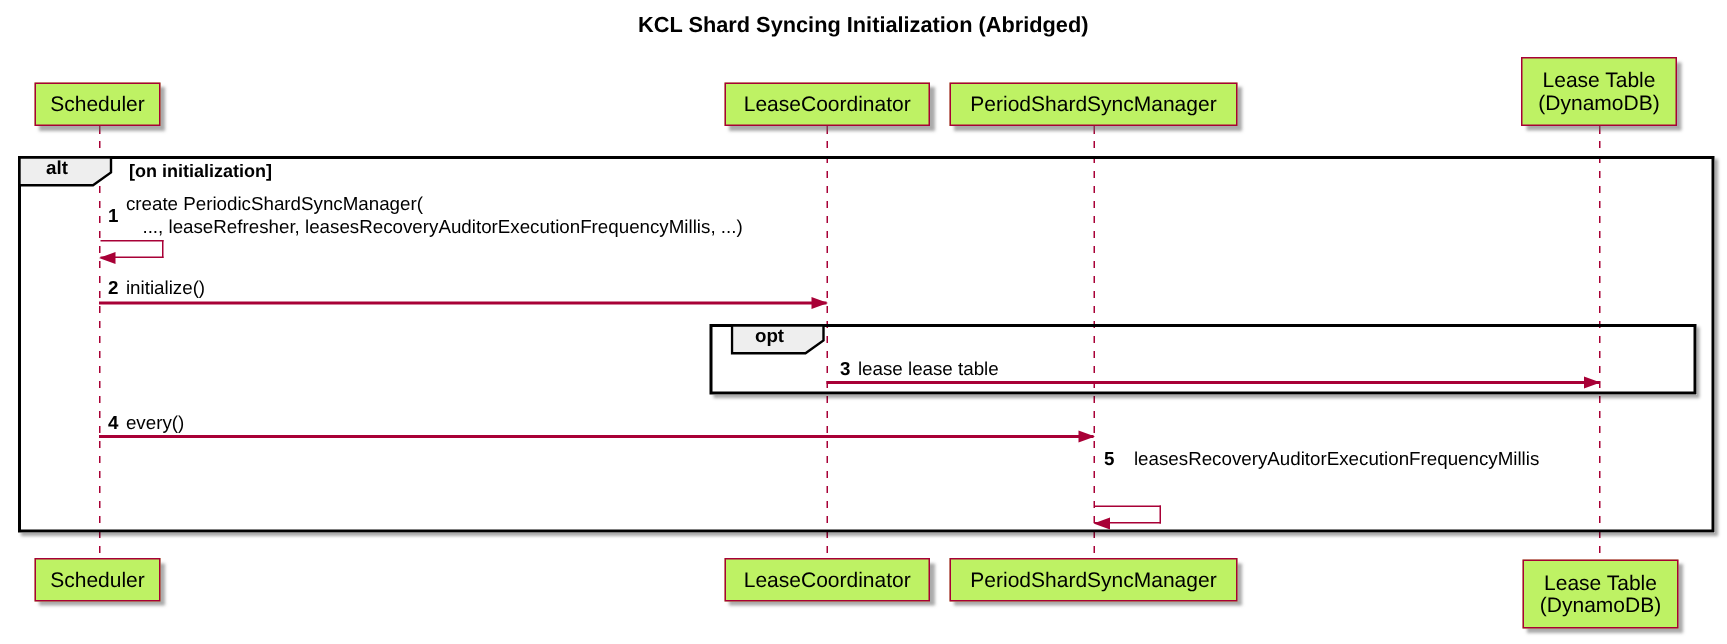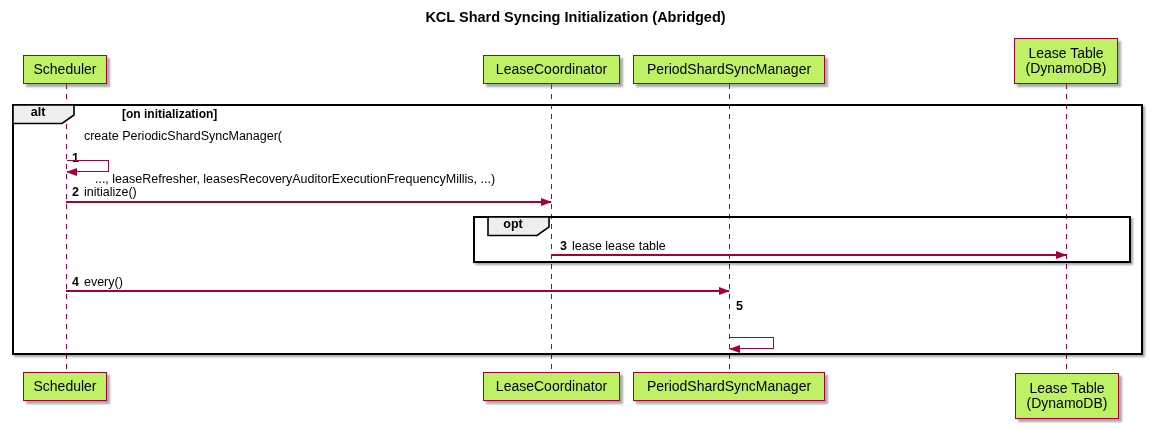--- a/index.html
+++ b/index.html
@@ -45,21 +45,21 @@
   .frame-cond {
     position:absolute; font-weight:bold; font-size:12px; white-space:nowrap;
   }
   
   .msg-label {
     position:absolute; display:flex; gap:5px; align-items:center;
     font-size:12.5px; line-height:15px; white-space:nowrap;
   }
   .msg-label .seq { font-weight:bold; }
   .msg-label .lines { display:flex; flex-direction:column; }
-  .msg-label .line.indent { padding-left:11px;margin-top:28px; }
+  .msg-label .line.indent { padding-left:11px; }
   
   .arrow {
     position:absolute; height:1.5px; background:#A80036;
   }
   .arrow::after {
     content:""; position:absolute; right:-1px; top:-3.4px;
     width:0; height:0;
     border-top:4px solid transparent; border-bottom:4px solid transparent;
     border-left:11px solid #A80036;
   }
@@ -87,21 +87,21 @@
   <div class="lifeline" style="left:729px; top:84px; height:288px;"></div>
   <div class="lifeline" style="left:1066px; top:84px; height:289px;"></div>
 
   <div class="frame" style="left:12px; top:104px; width:1131px; height:251px;"></div>
   <div class="frame-label" style="left:12px; top:104px;">
     <svg width="64" height="21">
       <path d="M1,1 H62 V11 L50,19.5 H1 Z" fill="#EEEEEE" stroke="#000000" stroke-width="1.6"></path>
     </svg>
     <span class="lbl">alt</span>
   </div>
-  <div class="frame-cond" style="left:86px; top:107px;margin-left:36px;">[on initialization]</div>
+  <div class="frame-cond" style="left:86px; top:107px;">[on initialization]</div>
 
   <div class="msg-label" style="left:72px; top:129px;">
     <span class="seq">1</span>
     <span class="lines">
       <span class="line">create PeriodicShardSyncManager(</span>
       <span class="line indent">..., leaseRefresher, leasesRecoveryAuditorExecutionFrequencyMillis, ...)</span>
     </span>
   </div>
   <div class="selfloop" style="left:67px; top:160px; width:42px; height:12px;"></div>
 
@@ -127,20 +127,21 @@
 
   <div class="msg-label" style="left:72px; top:275px;">
     <span class="seq">4</span>
     <span>every()</span>
   </div>
   <div class="arrow" style="left:66px; top:290px; width:663px;"></div>
 
   <div class="msg-label" style="left:736px; top:299px;">
     <span class="seq">5</span>
     <span class="lines">
+      <span class="line indent" style="padding-left:8px;">leasesRecoveryAuditorExecutionFrequencyMillis</span>
     </span>
   </div>
   <div class="selfloop" style="left:730px; top:337px; width:44px; height:12px;"></div>
 
   <div class="pbox" style="left:23px; top:55px; width:84px; height:29px;">
     <span>Scheduler</span>
   </div>
   <div class="pbox" style="left:483px; top:55px; width:137px; height:29px;">
     <span>LeaseCoordinator</span>
   </div>

